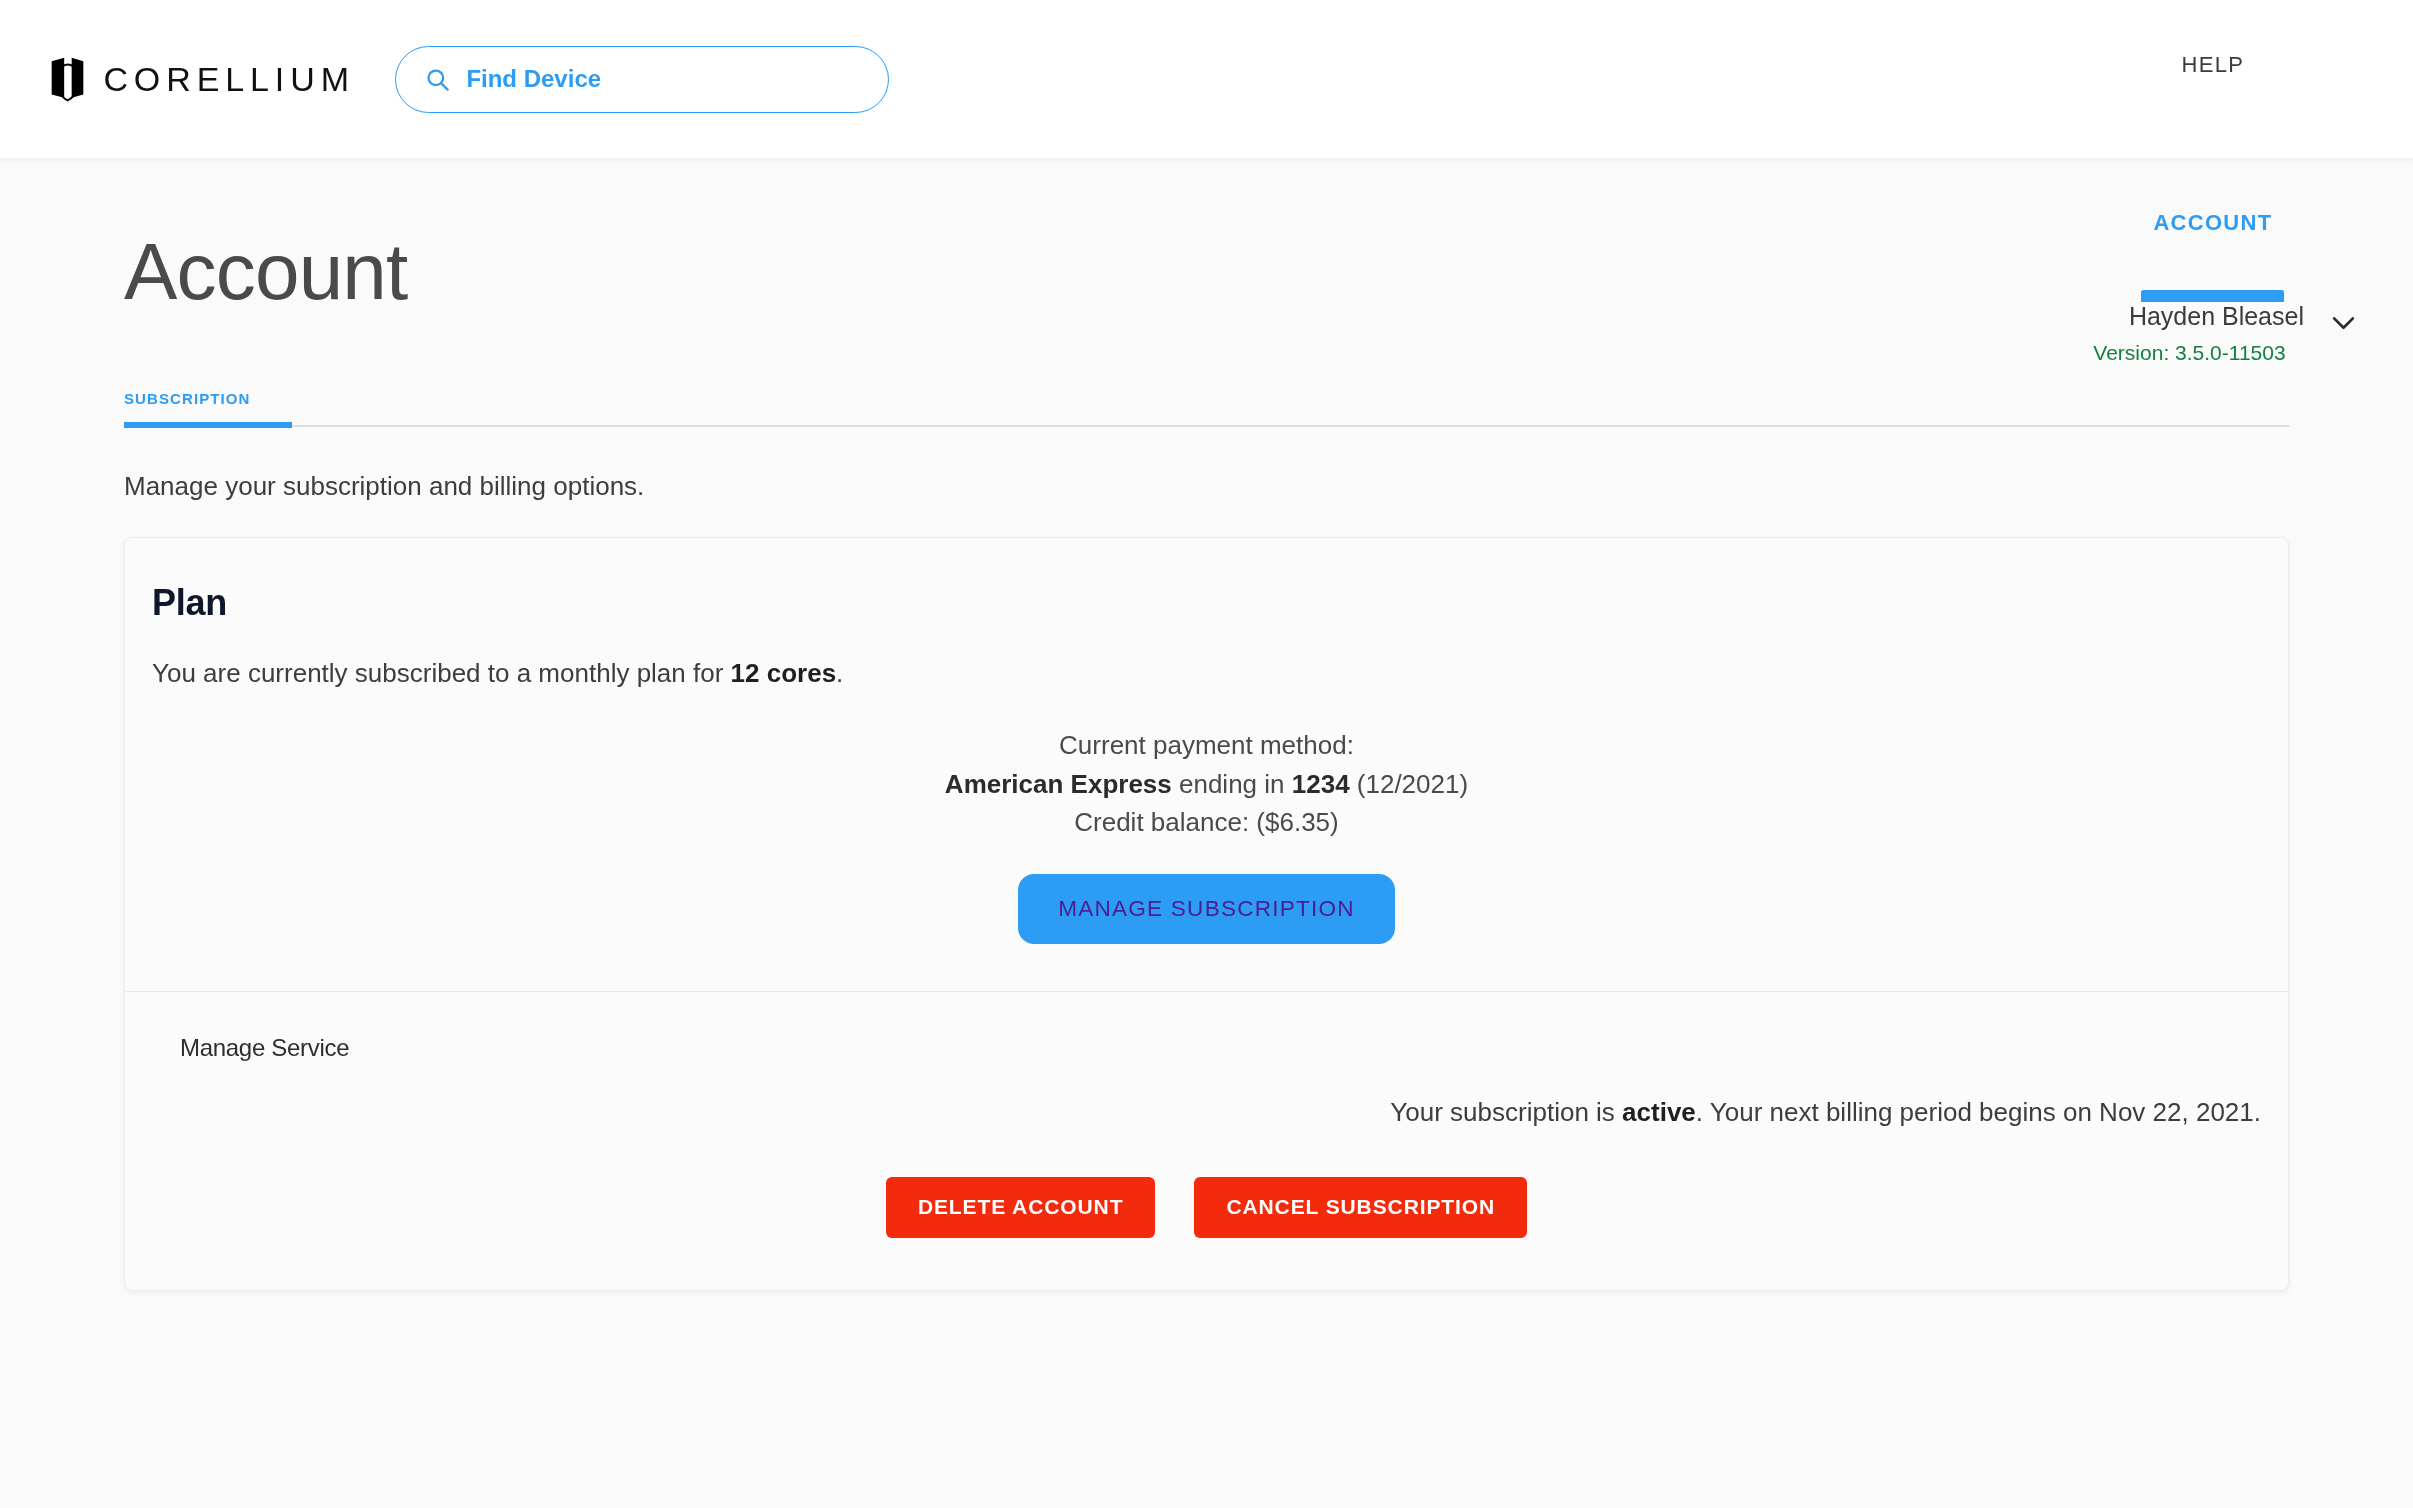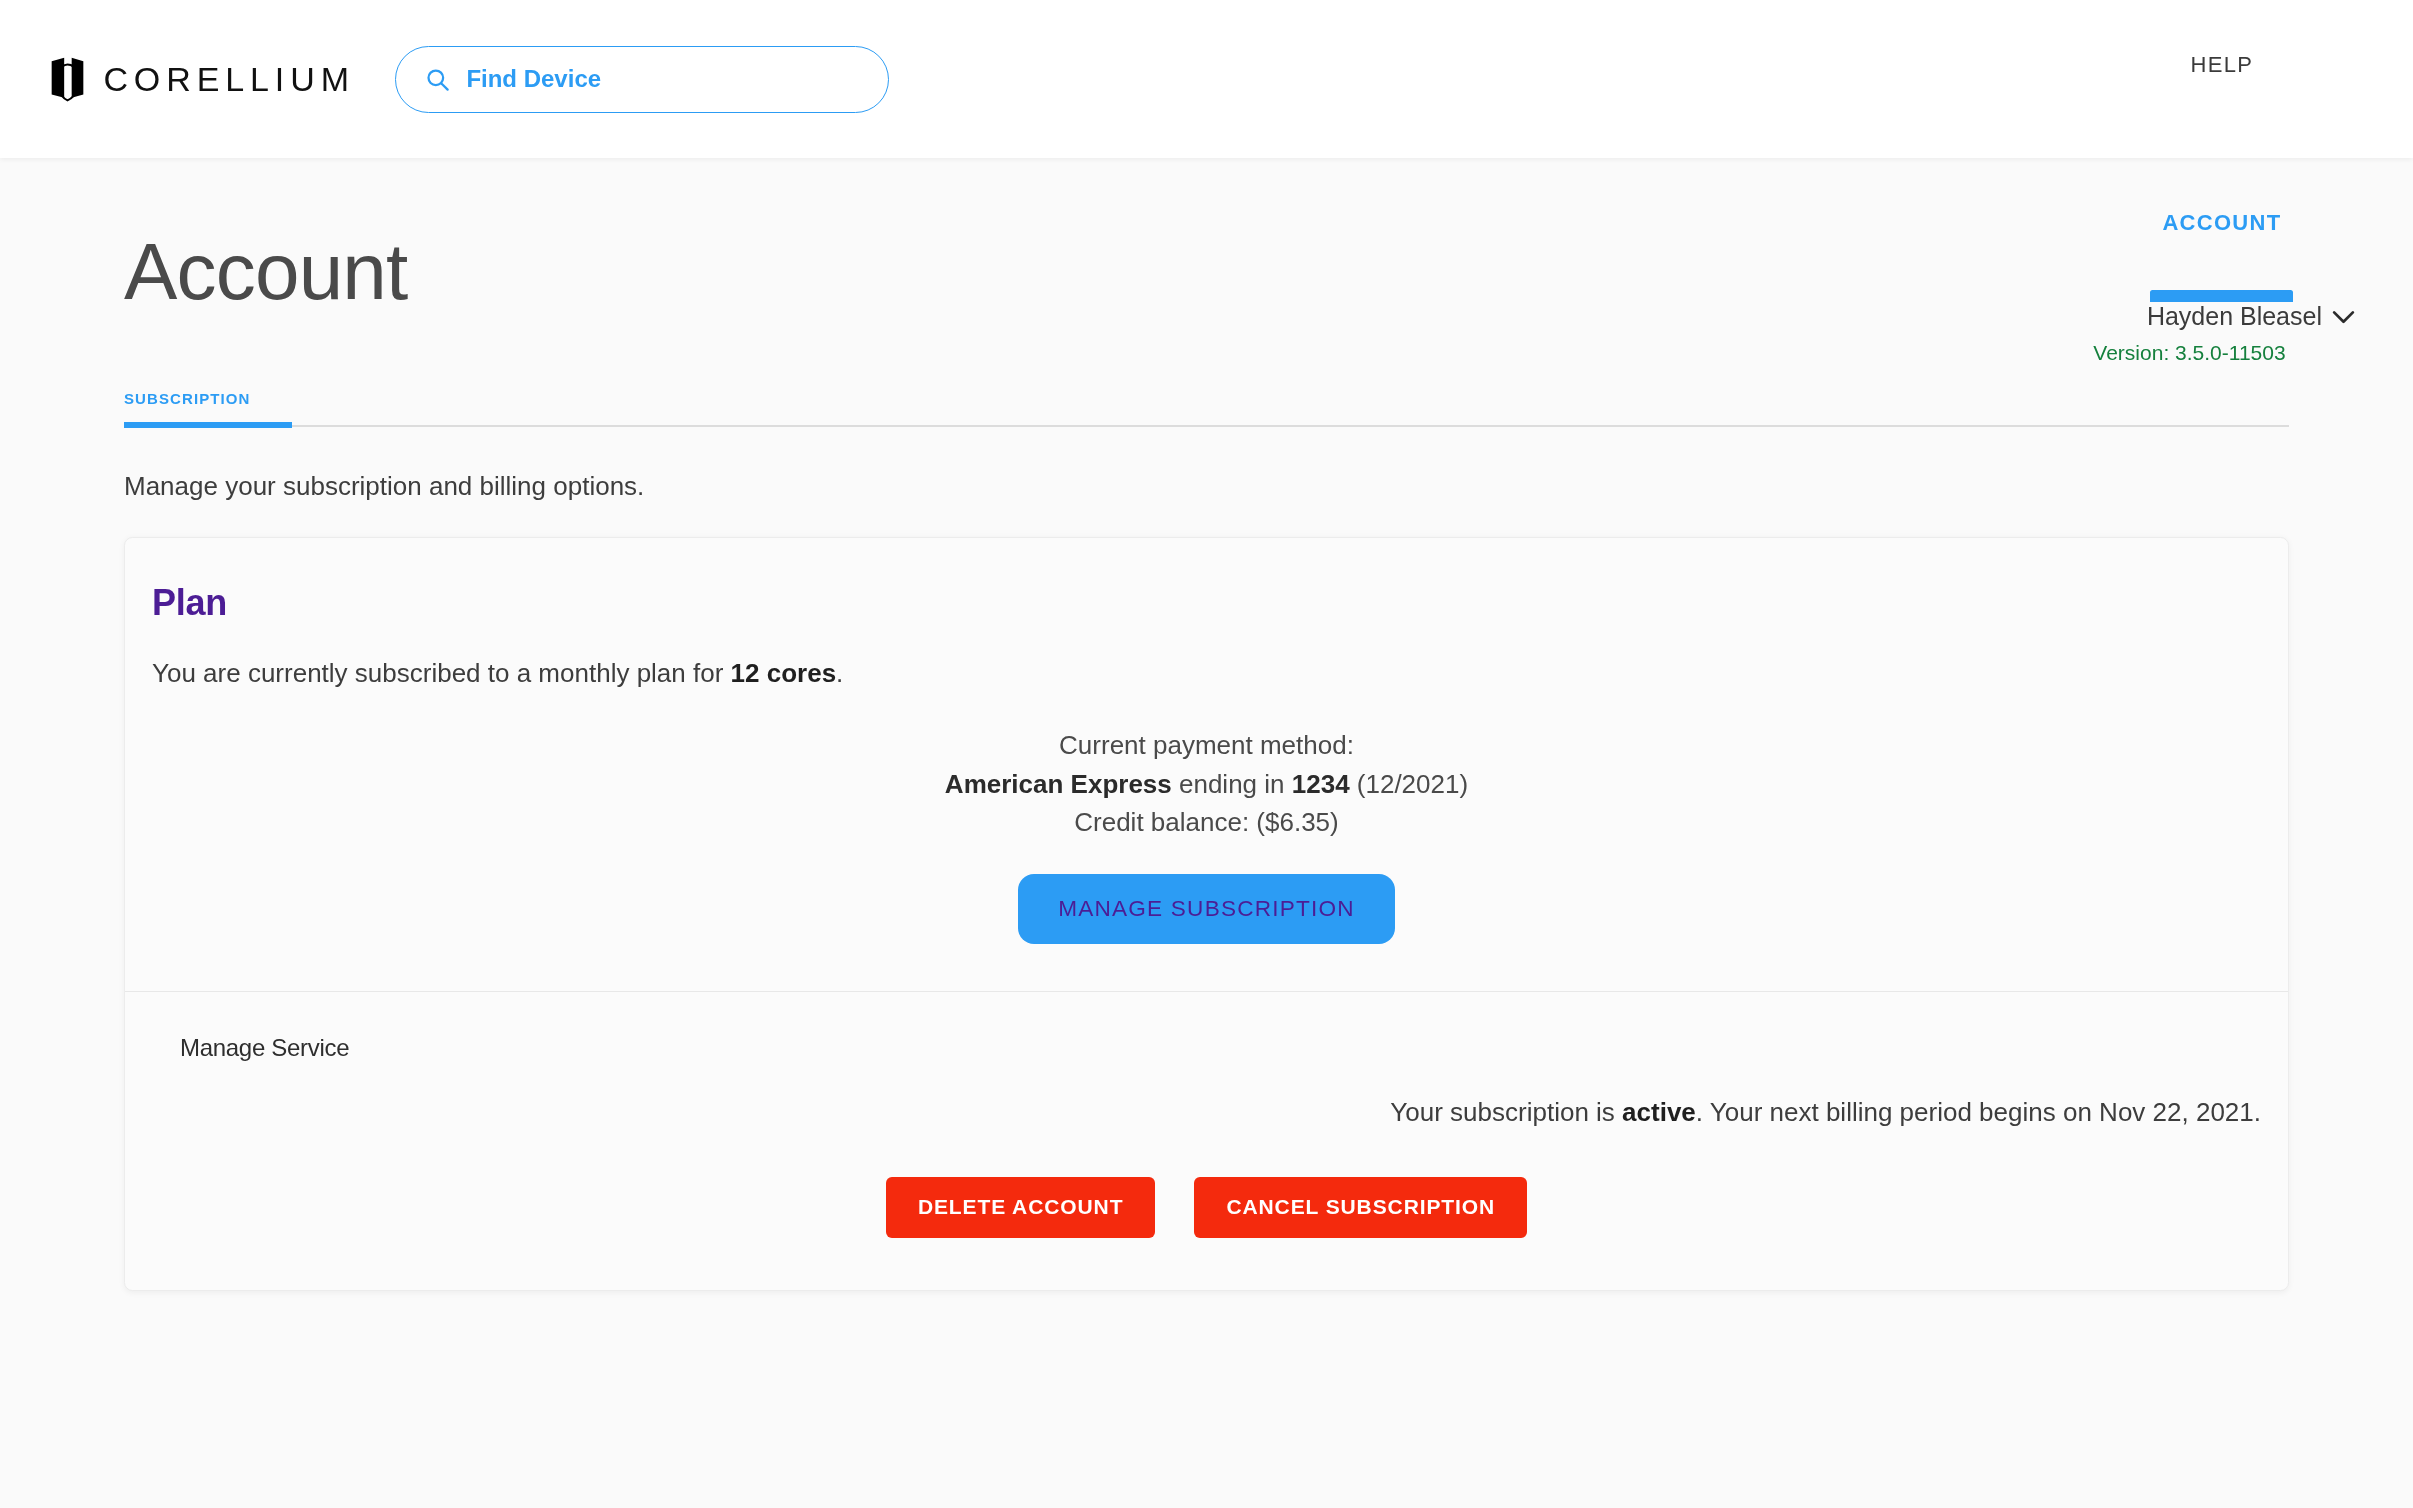--- a/index.html
+++ b/index.html
@@ -101,22 +101,22 @@
     left: 15px;
     right: 15px;
     bottom: 0;
     height: 11.7px;
     background: #2c9cf4;
     border-radius: 2.5px 2.5px 0 0;
   }
 
   .user-menu {
     display: flex;
-    align-items: center;
-    gap: 9px;
+    align-items: flex-end;
+    gap: 27px;
     margin-left: 59px;
     cursor: pointer;
   }
   .user-name {
     font-size: 25px;
     color: #3b3b3b;
     font-weight: 400;
   }
   .chevron { display: block; }
 
@@ -186,21 +186,21 @@
     box-shadow: 0 1.7px 5.9px rgba(0,0,0,0.05);
     overflow: hidden;
   }
 
   .card-section { padding: 44px 27px 47px 27px; }
   .card-section.lower { border-top: 0.8px solid #e8e8e8; padding: 42px 27px 52px 27px; }
 
   .section-title {
     font-size: 36px;
     font-weight: 700;
-    color: #4c1d95;
+    color: #0f172a;
     letter-spacing: -0.3px;
   }
   .section-title.sub {
     font-size: 24px;
     font-weight: 400;
     color: #2e2e2e;
     margin-left: 28px;
   }
 
   .plan-line {

